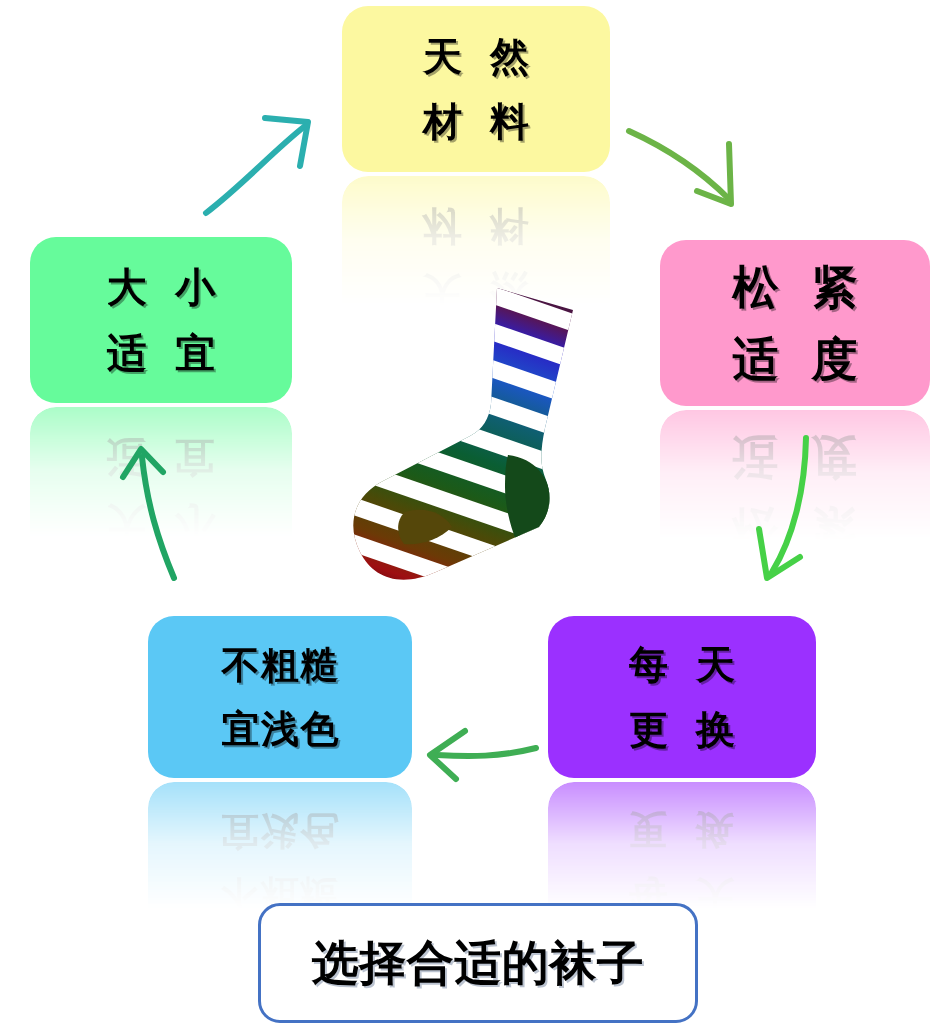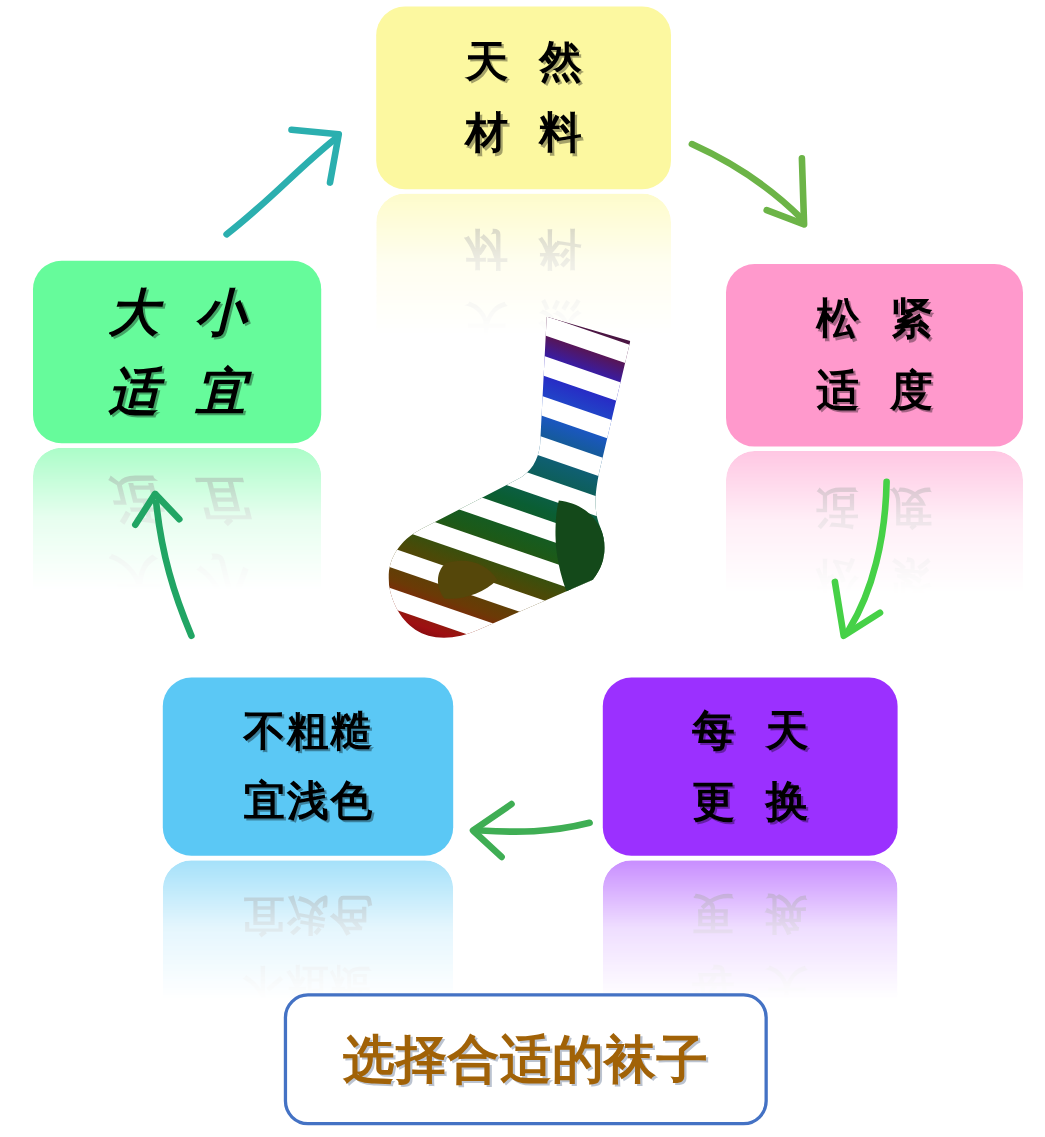--- a/index.html
+++ b/index.html
@@ -63,54 +63,54 @@
   }
   .reflect .line + .line { margin-top: 26px; }
 
   
   #node-natural      { left: 342px; top: 6px;   width: 268px; height: 166px; background: #FCF8A0; }
   #reflect-natural   { left: 342px; top: 176px; width: 268px; height: 166px; background: #FCF8A0; }
   #node-natural .line, #reflect-natural .line { font-size: 39px; }
 
   #node-elastic      { left: 660px; top: 240px; width: 270px; height: 166px; background: #FF99CC; }
   #reflect-elastic   { left: 660px; top: 410px; width: 270px; height: 166px; background: #FF99CC; }
-  #node-elastic .line, #reflect-elastic .line { font-size: 39px; }
+  #node-elastic .line, #reflect-elastic .line { font-size: 46px; }
 
   #node-daily        { left: 548px; top: 616px; width: 268px; height: 162px; background: #9B30FF; }
   #reflect-daily     { left: 548px; top: 782px; width: 268px; height: 162px; background: #9B30FF; }
   #node-daily .line, #reflect-daily .line { font-size: 39px; text-align: center; }
 
   #node-texture      { left: 148px; top: 616px; width: 264px; height: 162px; background: #5BC8F5; }
   #reflect-texture   { left: 148px; top: 782px; width: 264px; height: 162px; background: #5BC8F5; }
   #node-texture .line { font-size: 38px; letter-spacing: 0.04em; text-indent: 0.04em; }
   #reflect-texture .line { font-size: 38px; letter-spacing: 0.04em; text-indent: 0.04em; }
 
   #node-size         { left: 30px;  top: 237px; width: 262px; height: 166px; background: #66FB9B; }
   #reflect-size      { left: 30px;  top: 407px; width: 262px; height: 166px; background: #66FB9B; }
-  #node-size .line, #reflect-size .line { font-size: 46px; font-style: italic; }
+  #node-size .line, #reflect-size .line { font-size: 40px; }
 
   
   #title-box {
     position: absolute;
     left: 258px;
     top: 903px;
     width: 440px;
     height: 120px;
     border: 3px solid #4472C4;
     border-radius: 22px;
     background: #ffffff;
     display: flex;
     align-items: center;
     justify-content: center;
     box-sizing: border-box;
   }
   #title-text {
     font-size: 47px;
     font-weight: bold;
-    color: #a16207;
+    color: #000000;
     letter-spacing: 0.01em;
     white-space: nowrap;
     text-shadow: 2px 2px 0 rgba(31,56,100,0.30);
   }
 
   
   #arrow-layer, #sock-layer {
     position: absolute;
     left: 0; top: 0;
     width: 950px;

